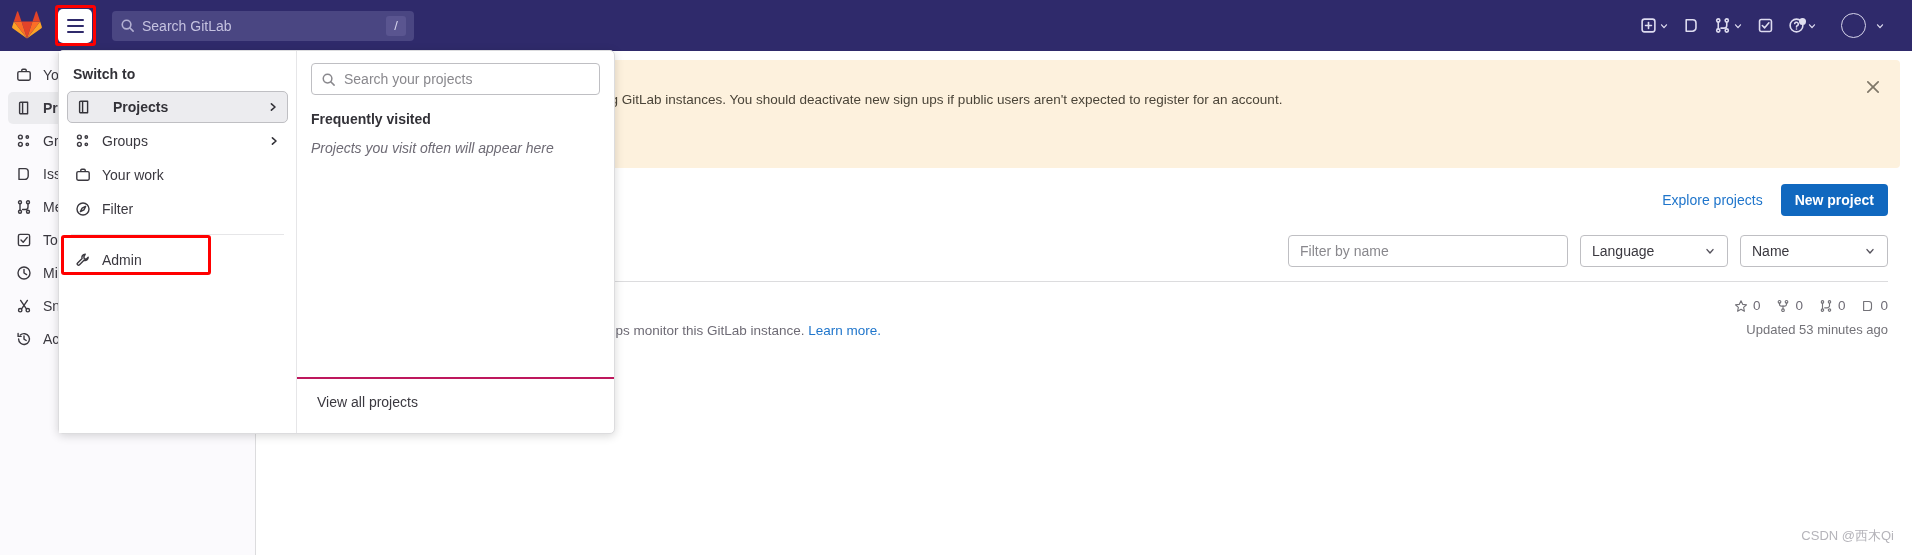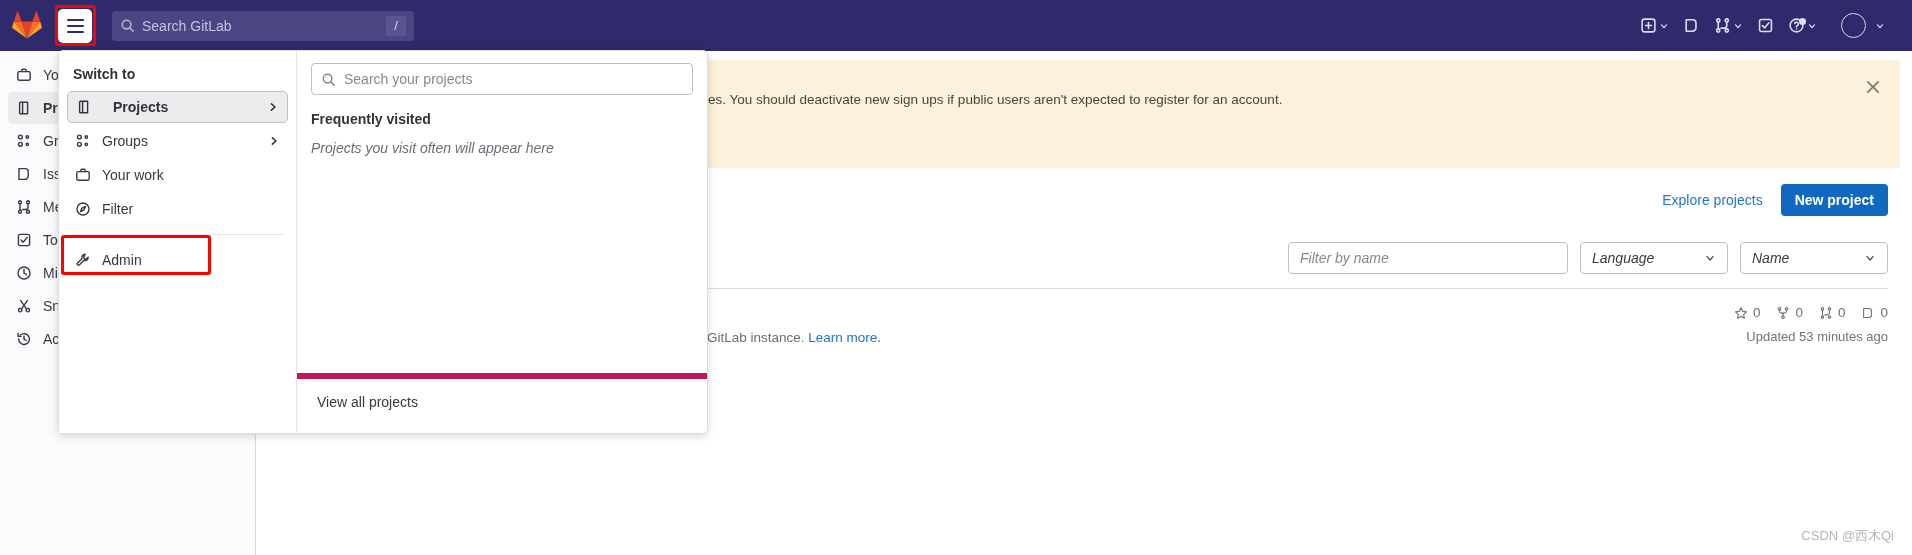--- a/index.html
+++ b/index.html
@@ -153,24 +153,23 @@
   .link-btn {
     font-size: 14px; color: #1f75cb; cursor: pointer;
   }
   .btn-primary {
     background: #1068bf; color: #fff;
     font-size: 14px; font-weight: 600;
     padding: 8px 14px; border-radius: 4px;
     border: none; cursor: pointer;
   }
   .filter-row {
-    margin-top: 26px; padding: 0 24px;
+    margin-top: 19px; padding: 0 24px;
     display: flex; align-items: center; justify-content: flex-end;
     gap: 12px;
-    font-style: italic;
   }
   .inp {
     width: 280px; height: 32px;
     border: 1px solid #bfbfc3; border-radius: 4px;
     background: #fff; font-size: 14px; color: #89888d;
     padding: 0 11px; display:flex; align-items:center;
   }
   .sel {
     height: 32px; min-width: 148px;
     border: 1px solid #bfbfc3; border-radius: 4px;
@@ -206,21 +205,21 @@
     flex: 0 0 auto;
   }
   .stat-line { display: flex; align-items: center; justify-content: flex-end; gap: 16px; }
   .stat { display: flex; align-items: center; gap: 5px; font-size: 13.5px; color: #6e6b75; }
   .proj-updated { margin-top: 9px; font-size: 13px; color: #737278; }
 
   
   .dropdown {
     position: absolute;
     top: 50px; left: 58px;
-    width: 650px; height: 384px;
+    width: 557px; height: 384px;
     background: #fff;
     border: 1px solid #dcdcde;
     border-radius: 5px;
     box-shadow: 0 2px 10px rgba(0,0,0,.16);
     display: flex;
     z-index: 60;
   }
   .dd-left {
     width: 238px; flex: 0 0 238px;
     border-right: 1px solid #e6e6e8;
@@ -252,21 +251,21 @@
   .dd-search {
     height: 32px; border: 1px solid #bfbfc3; border-radius: 4px;
     display: flex; align-items: center; padding: 0 9px;
     cursor: text;
   }
   .dd-search .ph { margin-left: 8px; font-size: 14px; color: #89888d; }
   .dd-sub { margin-top: 16px; font-size: 14px; font-weight: 700; color: #333238; }
   .dd-empty { margin-top: 13px; font-size: 14px; color: #6e6b75; font-style: italic; }
   .dd-foot {
     margin-top: auto;
-    border-top: 6px solid #be185d;
+    border-top: 2px solid #be185d;
     margin-left: -14px; margin-right: -14px;
     padding: 14px 20px 14px 20px;
   }
   .dd-foot .lnk { font-size: 14px; color: #3a383f; cursor: pointer; }
 
   .watermark {
     position: absolute; right: 18px; bottom: 10px;
     font-size: 13px; color: #b5b4ba;
     z-index: 5;
   }

